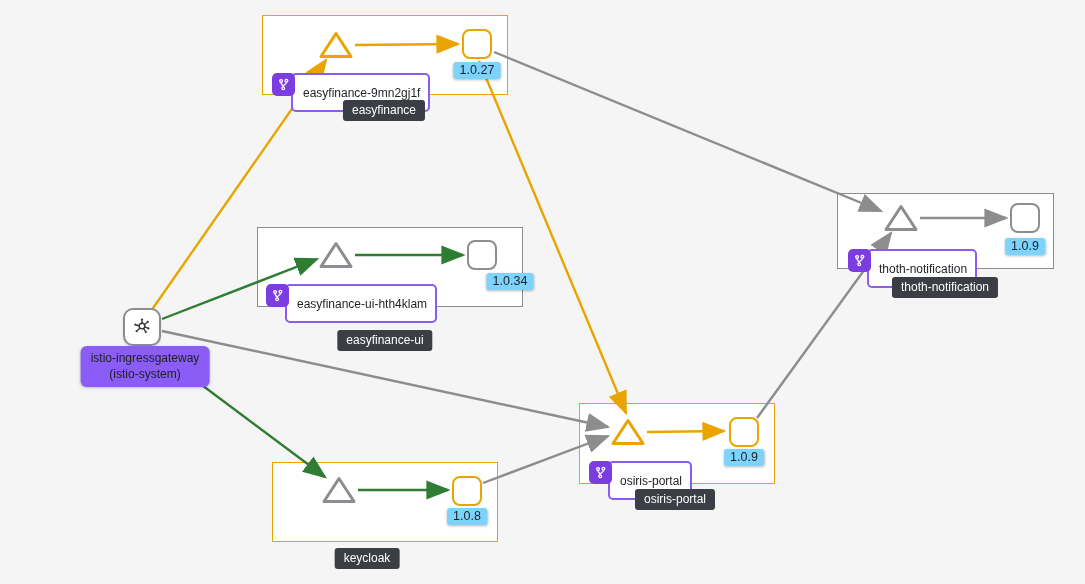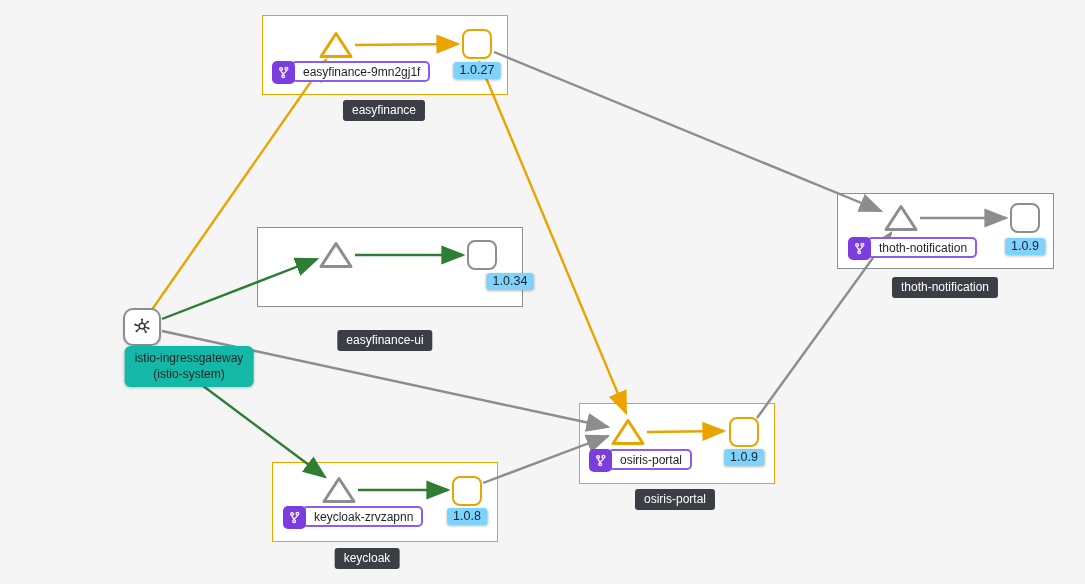--- a/index.html
+++ b/index.html
@@ -28,35 +28,35 @@
   .tri.status-warning { color:var(--warning); }
   .tri.status-idle    { color:var(--node-gray); }
 
   .sq { position:absolute; width:30px; height:30px; background:#fff; border:2px solid; border-radius:8px; z-index:3; }
   .sq.status-warning { border-color:var(--warning); }
   .sq.status-idle    { border-color:var(--node-gray); }
 
   .ver { position:absolute; transform:translateX(-50%); background:#7dd3fc; border-radius:3px;
          padding:1px 6px 2px; font-size:12.5px; box-shadow:0 1px 3px rgba(0,0,0,.28); z-index:4; white-space:nowrap;text-align:right; }
 
-  .badge { position:absolute; display:flex; height:21px; z-index:4; }
+  .badge { position:absolute; display:flex; height:39px; z-index:4;margin-top:12px; }
   .badge .vs-icon { width:23px; height:23px; border-radius:5px; background:var(--badge-purple);
                     display:flex; align-items:center; justify-content:center; position:relative; z-index:2; }
   .badge .name { background:#fff; border:2px solid var(--badge-border); border-radius:5px;
                  margin-left:-4px; padding:0 8px 0 10px; font-size:12px; display:flex; align-items:center; white-space:nowrap; }
 
   .chip { position:absolute; transform:translateX(-50%); background:var(--chip-dark); color:#fff;
           font-size:12px; padding:3px 9px 4px; border-radius:3px; z-index:4; white-space:nowrap; }
 
   .gw-node { position:absolute; width:38px; height:38px; background:#fff; border:2px solid var(--node-gray);
              border-radius:10px; display:flex; align-items:center; justify-content:center; z-index:3;
              box-shadow:0 1px 2px rgba(0,0,0,.15); }
-  .gw-label { position:absolute; transform:translateX(-50%); background:#14b8a6; border-radius:6px;
+  .gw-label { position:absolute; transform:translateX(-50%); background:#8b5cf6; border-radius:6px;
               padding:4px 10px 5px; font-size:12px; text-align:center; line-height:1.35;
-              box-shadow:0 1px 3px rgba(0,0,0,.22); z-index:4; white-space:nowrap;margin-left:44px; }
+              box-shadow:0 1px 3px rgba(0,0,0,.22); z-index:4; white-space:nowrap; }
 </style>
 </head>
 <body>
 
 <div class="canvas">
 
   <div class="group-box status-warning" style="left:262px;top:15px;width:246px;height:80px"></div>
   <div class="group-box status-idle" style="left:257px;top:227px;width:266px;height:80px"></div>
   <div class="group-box status-warning" style="left:272px;top:462px;width:226px;height:80px"></div>
   <div class="group-box status-warning" style="left:579px;top:403px;width:196px;height:81px"></div>
@@ -134,40 +134,40 @@
   </div>
   <div class="chip" style="left:384px;top:100px">easyfinance</div>
 
   <div class="tri status-idle" style="left:318px;top:240px">
     <svg width="36" height="30" viewBox="0 0 36 30">
         <polygon points="18,3.5 33,26.5 3,26.5"></polygon>
       </svg>
   </div>
   <div class="sq status-idle" style="left:467px;top:240px"></div>
   <div class="ver" style="left:510px;top:273px">1.0.34</div>
+  <div class="badge" style="left:266px;top:272px">
+    <span class="vs-icon">
+      <svg width="13" height="13" viewBox="0 0 16 16" fill="none" stroke="#fff" stroke-width="1.6">
+        <circle cx="5" cy="3.8" r="1.7"></circle>
+          <circle cx="11.6" cy="3.4" r="1.7"></circle>
+          <circle cx="7.6" cy="12.6" r="1.7"></circle>
+        <path d="M5 5.6c0 3 2.4 2.4 2.5 5.2 M11.6 5.2c0 3.1-3.9 2.6-4 5.6"></path>
+      </svg>
+    </span>
+    <span class="name">easyfinance-ui-hth4klam</span>
+  </div>
   <div class="chip" style="left:385px;top:330px">easyfinance-ui</div>
 
   <div class="tri status-idle" style="left:321px;top:475px">
     <svg width="36" height="30" viewBox="0 0 36 30">
         <polygon points="18,3.5 33,26.5 3,26.5"></polygon>
       </svg>
   </div>
   <div class="sq status-warning" style="left:452px;top:476px"></div>
   <div class="ver" style="left:467px;top:508px">1.0.8</div>
-  <div class="badge" style="left:283px;top:506px">
-    <span class="vs-icon">
-      <svg width="13" height="13" viewBox="0 0 16 16" fill="none" stroke="#fff" stroke-width="1.6">
-        <circle cx="5" cy="3.8" r="1.7"></circle>
-          <circle cx="11.6" cy="3.4" r="1.7"></circle>
-          <circle cx="7.6" cy="12.6" r="1.7"></circle>
-        <path d="M5 5.6c0 3 2.4 2.4 2.5 5.2 M11.6 5.2c0 3.1-3.9 2.6-4 5.6"></path>
-      </svg>
-    </span>
-    <span class="name">keycloak-zrvzapnn</span>
-  </div>
   <div class="chip" style="left:367px;top:548px">keycloak</div>
 
   <div class="tri status-warning" style="left:610px;top:417px">
     <svg width="36" height="30" viewBox="0 0 36 30">
         <polygon points="18,3.5 33,26.5 3,26.5"></polygon>
       </svg>
   </div>
   <div class="sq status-warning" style="left:729px;top:417px"></div>
   <div class="ver" style="left:744px;top:449px">1.0.9</div>
   <div class="badge" style="left:589px;top:449px">

